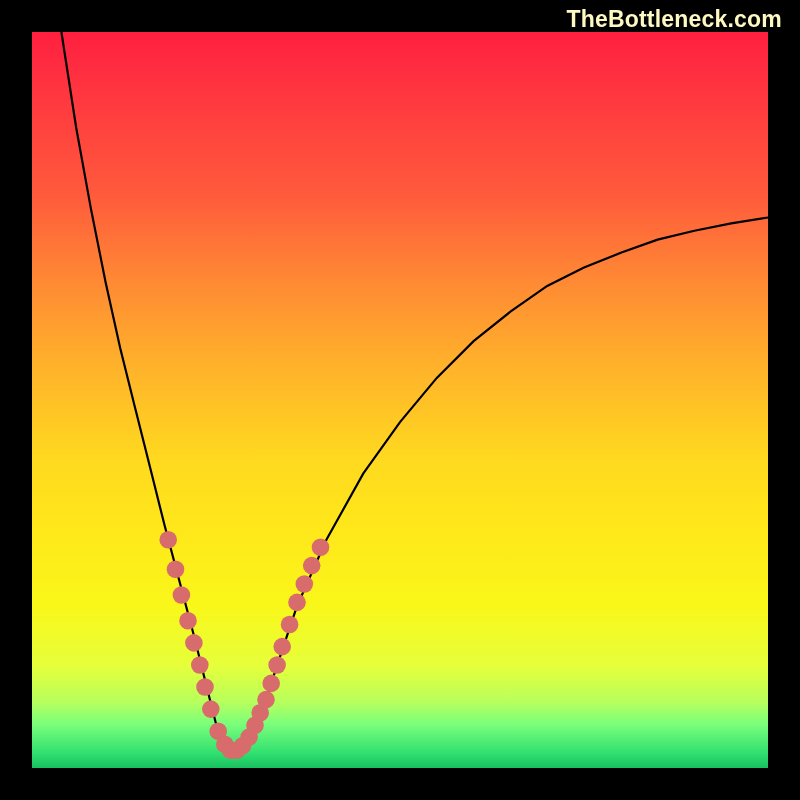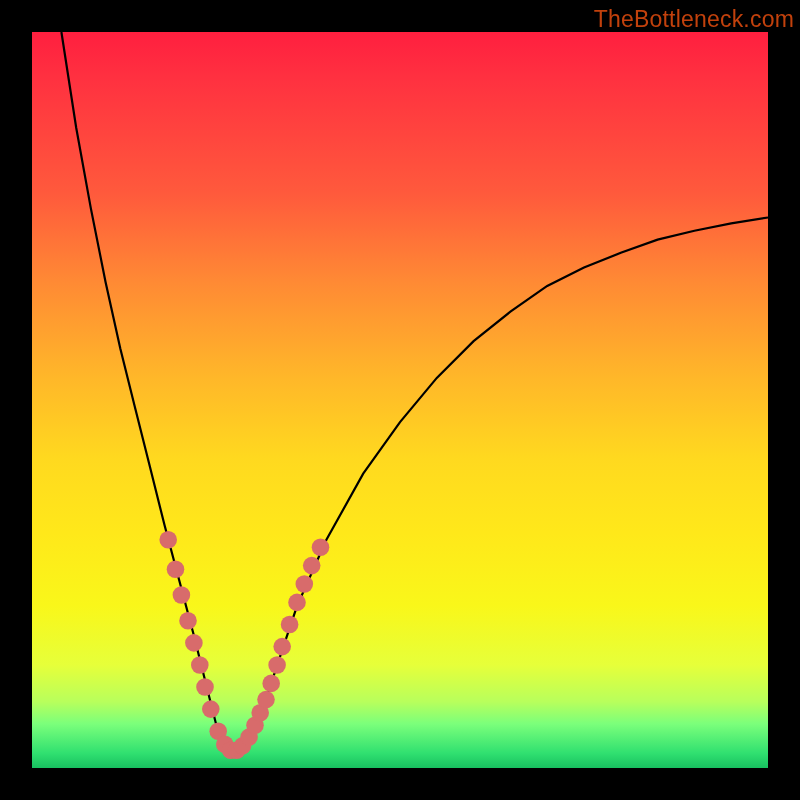--- a/index.html
+++ b/index.html
@@ -35,24 +35,24 @@
       #e6ff3a 86%,
       #b8ff5c 91%,
       #7bff7b 94%,
       #30e070 98%,
       #18c060 100%
     );
   }
   .watermark {
     position: absolute;
     top: 6px;
-    right: 6px;
-    color: #c2410c;
+    right: 18px;
+    color: #fef9c3;
     font-size: 23px;
-    font-weight: 400;
+    font-weight: 700;
     letter-spacing: 0.2px;
     user-select: none;
   }
   svg.curve {
     position: absolute;
     inset: 0;
     width: 736px;
     height: 736px;
     overflow: visible;
   }

